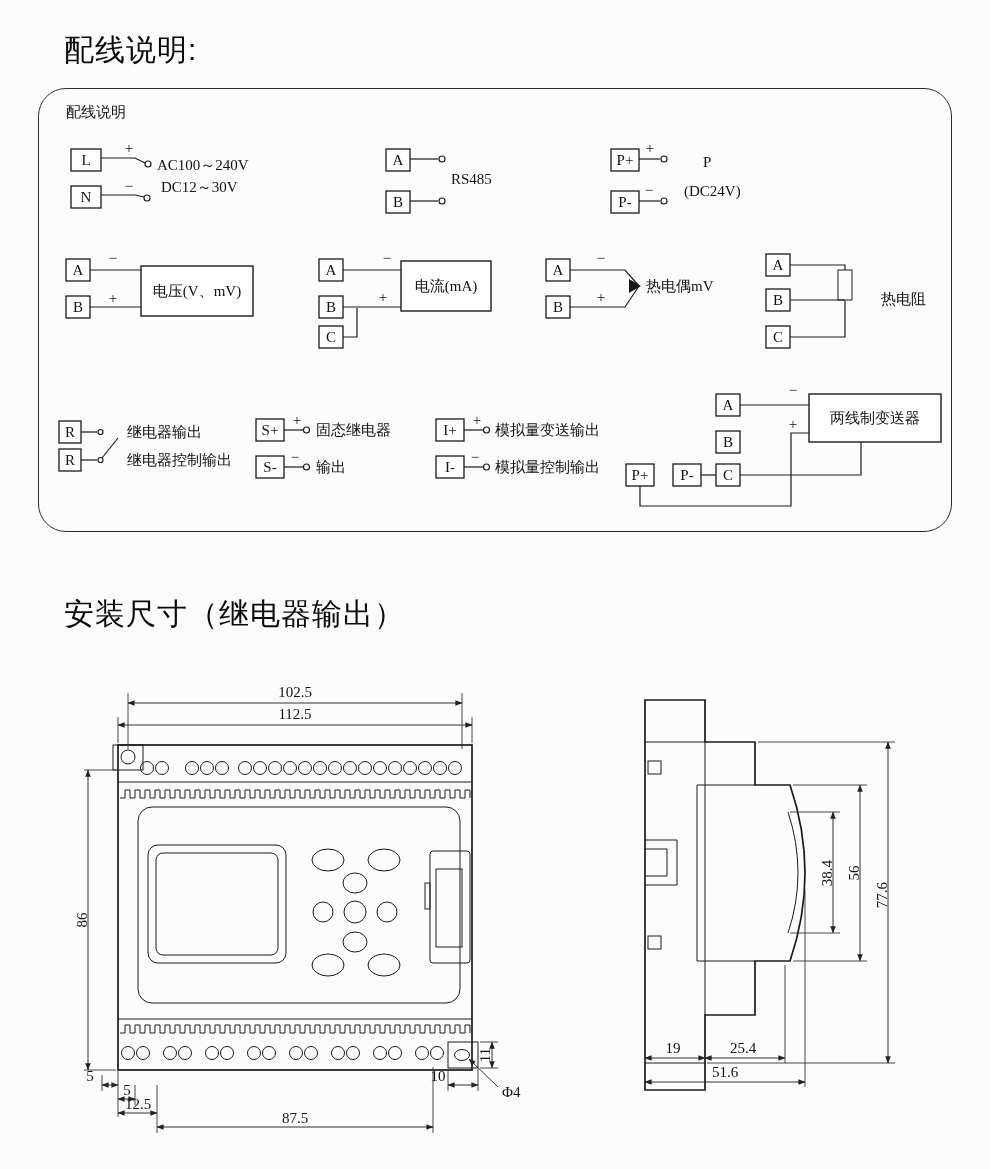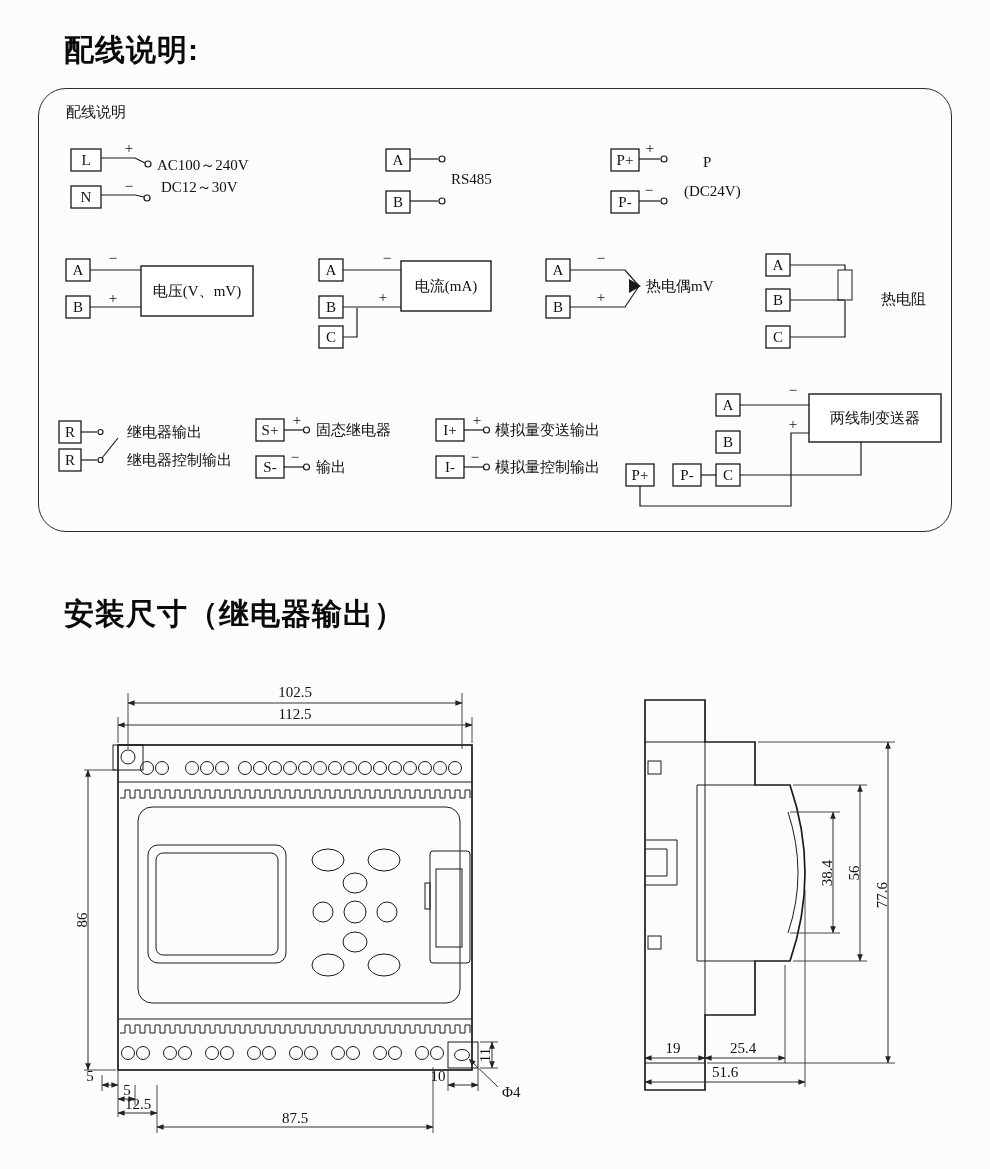--- a/index.html
+++ b/index.html
@@ -3,21 +3,21 @@
 <meta charset="utf-8">
 <style>
   html,body { margin:0; padding:0; background:#f3f3f3; }
   .page {
     position:relative; width:990px; height:1169px;
     background:#fcfcfc; overflow:hidden;
     font-family:"Liberation Sans","DejaVu Sans",sans-serif;
   }
   .heading {
     position:absolute; left:64px;
-    font-size:30px; font-weight:700; color:#0a0a0a;
+    font-size:30px; font-weight:400; color:#0a0a0a;
     letter-spacing:1px;
   }
   #heading-wiring { top:30px; }
   #heading-dims  { top:594px; }
   .wiring-box {
     position:absolute; left:38px; top:88px; width:912px; height:442px;
     border:1.6px solid #2b2b2b; border-radius:28px; background:transparent;
   }
   .wiring-box svg { position:absolute; left:0; top:0; }
   .abs-svg { position:absolute; }

